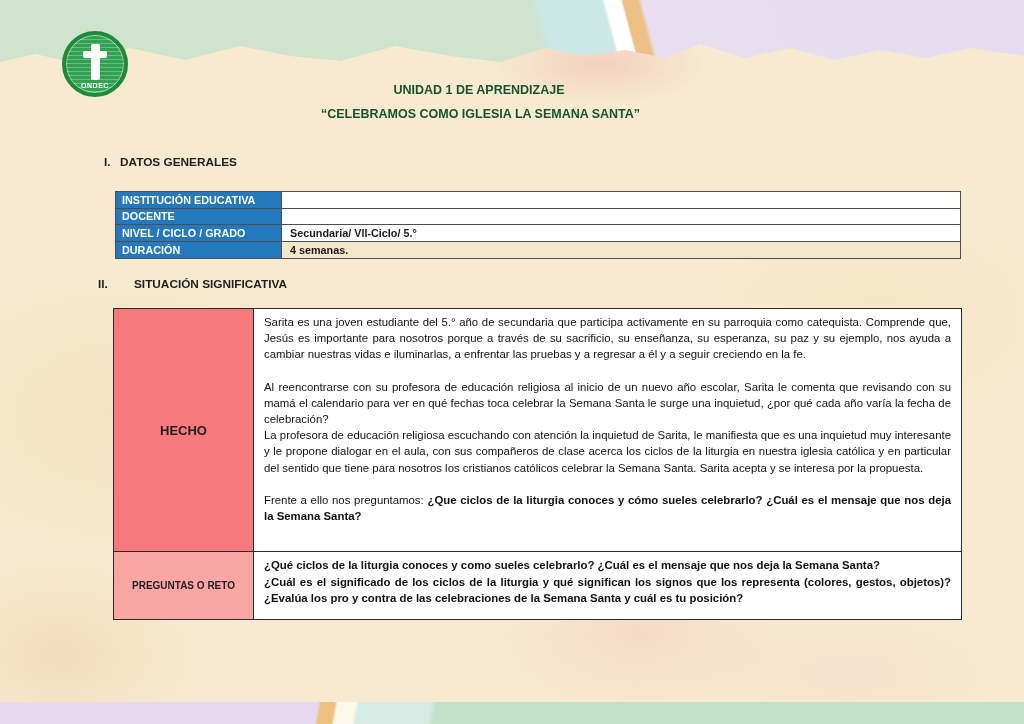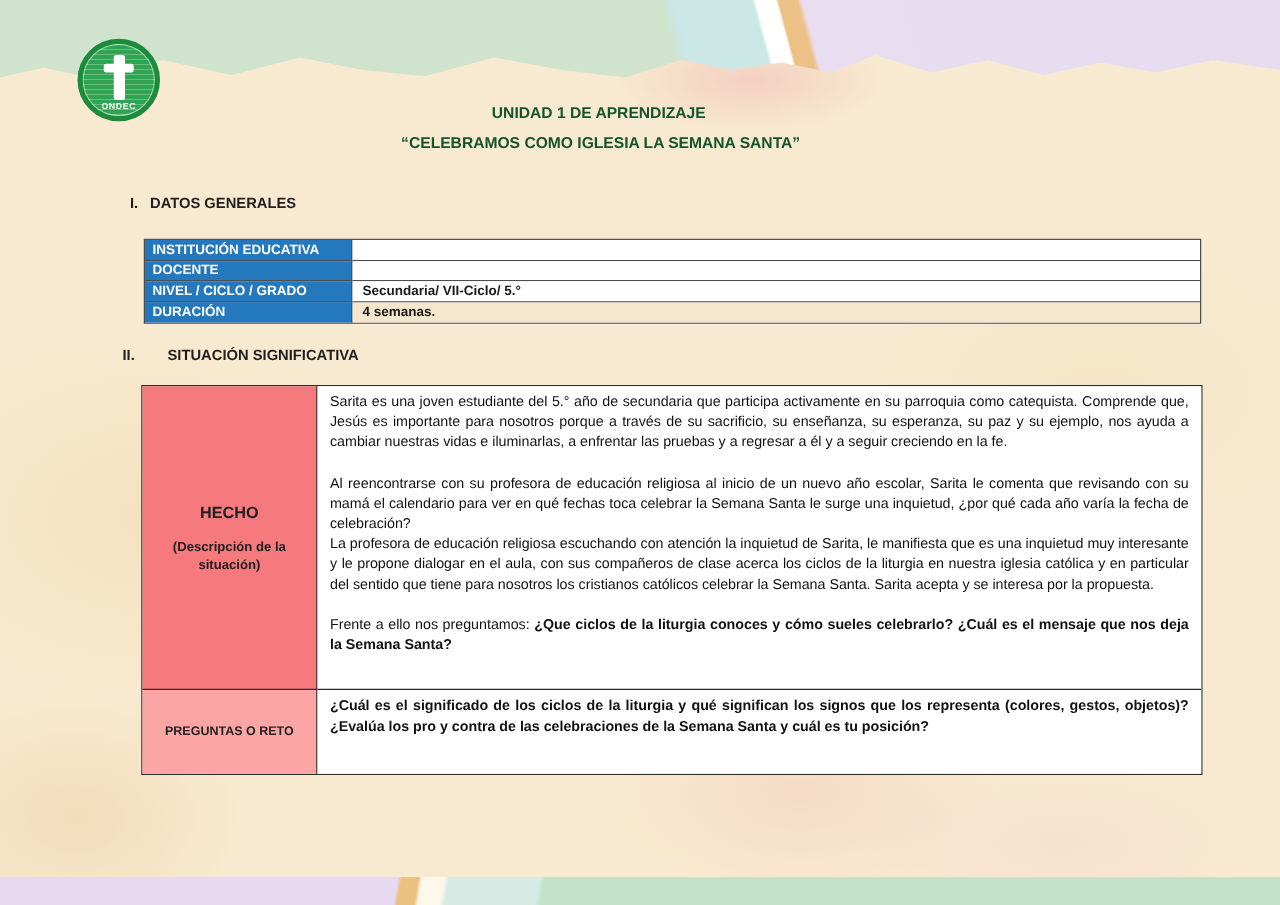--- a/index.html
+++ b/index.html
@@ -151,27 +151,27 @@
 </div>
 
 <div class="sec-heading" id="heading-2">
   <span class="num">II.</span>
   <span>SITUACIÓN SIGNIFICATIVA</span>
 </div>
 
 <div class="t2">
   <div class="hl">
     <div class="hl-title">HECHO</div>
-    <div class="hl-sub">(Descripción de la situación)</div>
   </div>
   <div class="hc">
     <p class="gap-after">Sarita es una joven estudiante del 5.° año de secundaria que participa activamente en su parroquia como catequista. Comprende que, Jesús es importante para nosotros porque a través de su sacrificio, su enseñanza, su esperanza, su paz y su ejemplo, nos ayuda a cambiar nuestras vidas e iluminarlas, a enfrentar las pruebas y a regresar a él y a seguir creciendo en la fe.</p>
     <p>Al reencontrarse con su profesora de educación religiosa al inicio de un nuevo año escolar, Sarita le comenta que revisando con su mamá el calendario para ver en qué fechas toca celebrar la Semana Santa le surge una inquietud, ¿por qué cada año varía la fecha de celebración?</p>
     <p class="gap-after">La profesora de educación religiosa escuchando con atención la inquietud de Sarita, le manifiesta que es una inquietud muy interesante y le propone dialogar en el aula, con sus compañeros de clase acerca los ciclos de la liturgia en nuestra iglesia católica y en particular del sentido que tiene para nosotros los cristianos católicos celebrar la Semana Santa. Sarita acepta y se interesa por la propuesta.</p>
     <p><span>Frente a ello nos preguntamos: </span><b>¿Que ciclos de la liturgia conoces y cómo sueles celebrarlo? ¿Cuál es el mensaje que nos deja la Semana Santa?</b></p>
   </div>
   <div class="pl">
     <span>PREGUNTAS O RETO</span>
   </div>
   <div class="pc">
+    <p>¿Qué ciclos de la liturgia conoces y como sueles celebrarlo? ¿Cuál es el mensaje que nos deja la Semana Santa?</p>
     <p>¿Cuál es el significado de los ciclos de la liturgia y qué significan los signos que los representa (colores, gestos, objetos)? ¿Evalúa los pro y contra de las celebraciones de la Semana Santa y cuál es tu posición?</p>
   </div>
 </div>
 
 </body></html>

